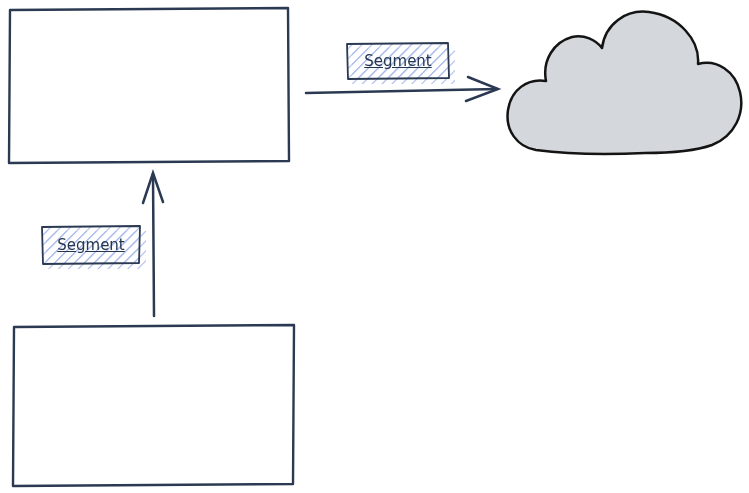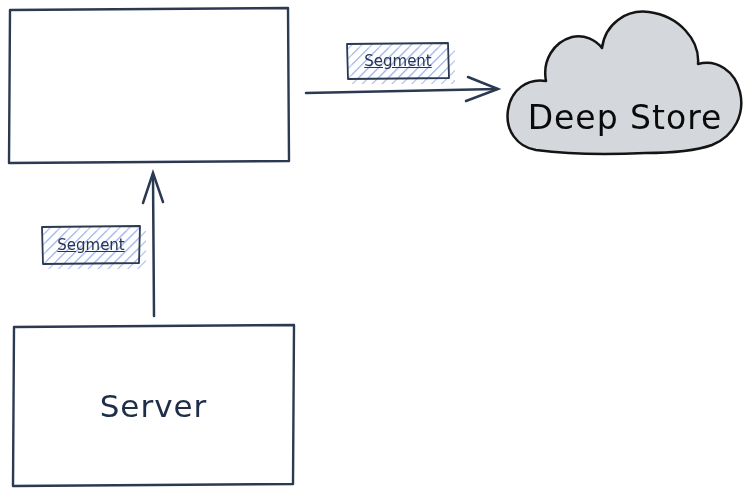--- a/index.html
+++ b/index.html
@@ -87,21 +87,19 @@
     </g>
 
     <rect x="352" y="48" width="103" height="36" fill="url(#hachure)"></rect>
     <path d="M 347 44 L 448 43 L 449 78 L 348 79 Z" fill="url(#hachure)" stroke="#2b3a52" stroke-width="1.8" stroke-linejoin="round"></path>
 
     <rect x="46" y="231" width="100" height="38" fill="url(#hachure)"></rect>
     <path d="M 42 227 L 140 226 L 139 263 L 43 264 Z" fill="url(#hachure)" stroke="#2b3a52" stroke-width="1.8" stroke-linejoin="round"></path>
   </svg>
 
 
-  <div class="label node-label" style="left:13px; top:325px; width:281px; height:161px;">Server</div>
 
-  <div class="label cloud-label" style="left:508px; top:88px; width:234px; height:58px;">Deep Store</div>
 
   <div class="label edge-label" style="left:347px; top:43px; width:102px; height:36px;">Segment</div>
 
   <div class="label edge-label" style="left:42px; top:226px; width:98px; height:38px;">Segment</div>
 
 </div>
 
 </body></html>

